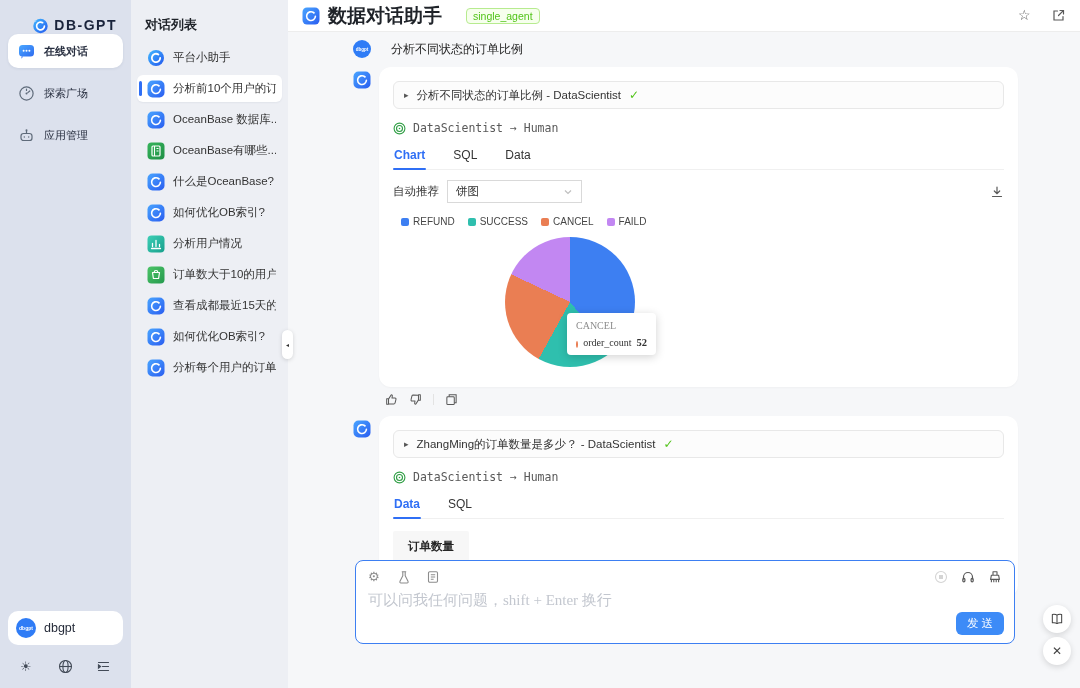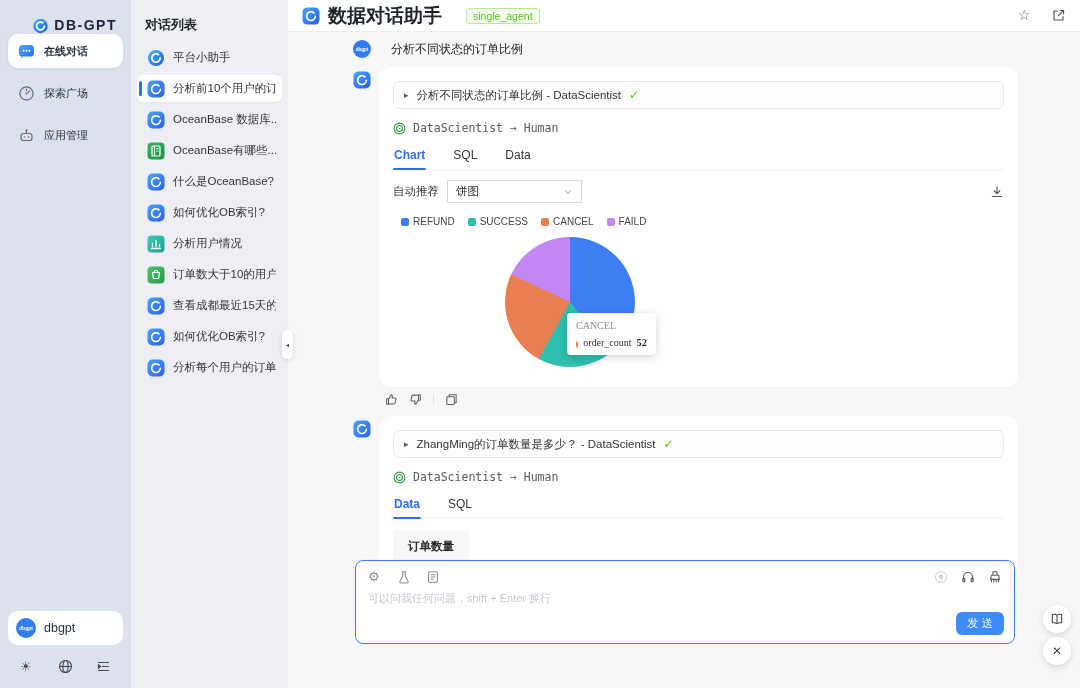--- a/index.html
+++ b/index.html
@@ -84,21 +84,21 @@
   .dtable { margin-top:12px; font-size:11.5px; }
   .dtable .th { display:inline-block; background:#f7f7f7; font-weight:bold; color:#262626; padding:8px 15px; border-radius:2px; }
   .dtable .td { padding:9px 15px 0 13px; color:#333; }
 
   
   .input-box { position:absolute; left:67px; top:560px; width:660px; height:84px; background:#fff; border:1px solid #3d7ff2; border-radius:8px; z-index:5; padding:9px 12px; }
   .input-icons { display:flex; align-items:center; gap:15px; color:#8c8c8c; }
   .in-ic { width:14px; height:14px; display:inline-flex; cursor:pointer; font-size:13px; line-height:14px; }
   .in-right { margin-left:auto; display:flex; gap:13px; align-items:center; color:#595959; }
   .in-ic.dim { color:#d4d4d4; }
-  .input-box textarea { width:100%; height:34px; border:none; outline:none; resize:none; font-family:Liberation Sans, sans-serif; font-size:11px; color:#333; margin-top:7px; background:transparent; }
+  .input-box textarea { width:100%; height:34px; border:none; outline:none; resize:none; font-family:Liberation Serif, serif; font-size:15px; color:#333; margin-top:7px; background:transparent; }
   .input-box textarea::placeholder { color:#c3c7cf; }
   .send-btn { position:absolute; right:10px; bottom:8px; background:#3d8bf7; color:#fff; border:none; border-radius:6px; font-size:11.5px; letter-spacing:3px; padding:4px 8px 4px 11px; cursor:pointer; font-family:inherit; }
 
   
   .fab-col { position:absolute; right:9px; top:605px; display:flex; flex-direction:column; gap:4px; z-index:7; }
   .fab { width:28px; height:28px; border-radius:50%; background:#fff; box-shadow:0 2px 6px rgba(0,0,0,.14); display:flex; align-items:center; justify-content:center; color:#444; cursor:pointer; font-size:12px; }
   svg { display:block; }
 </style>
 </head>
 <body>

